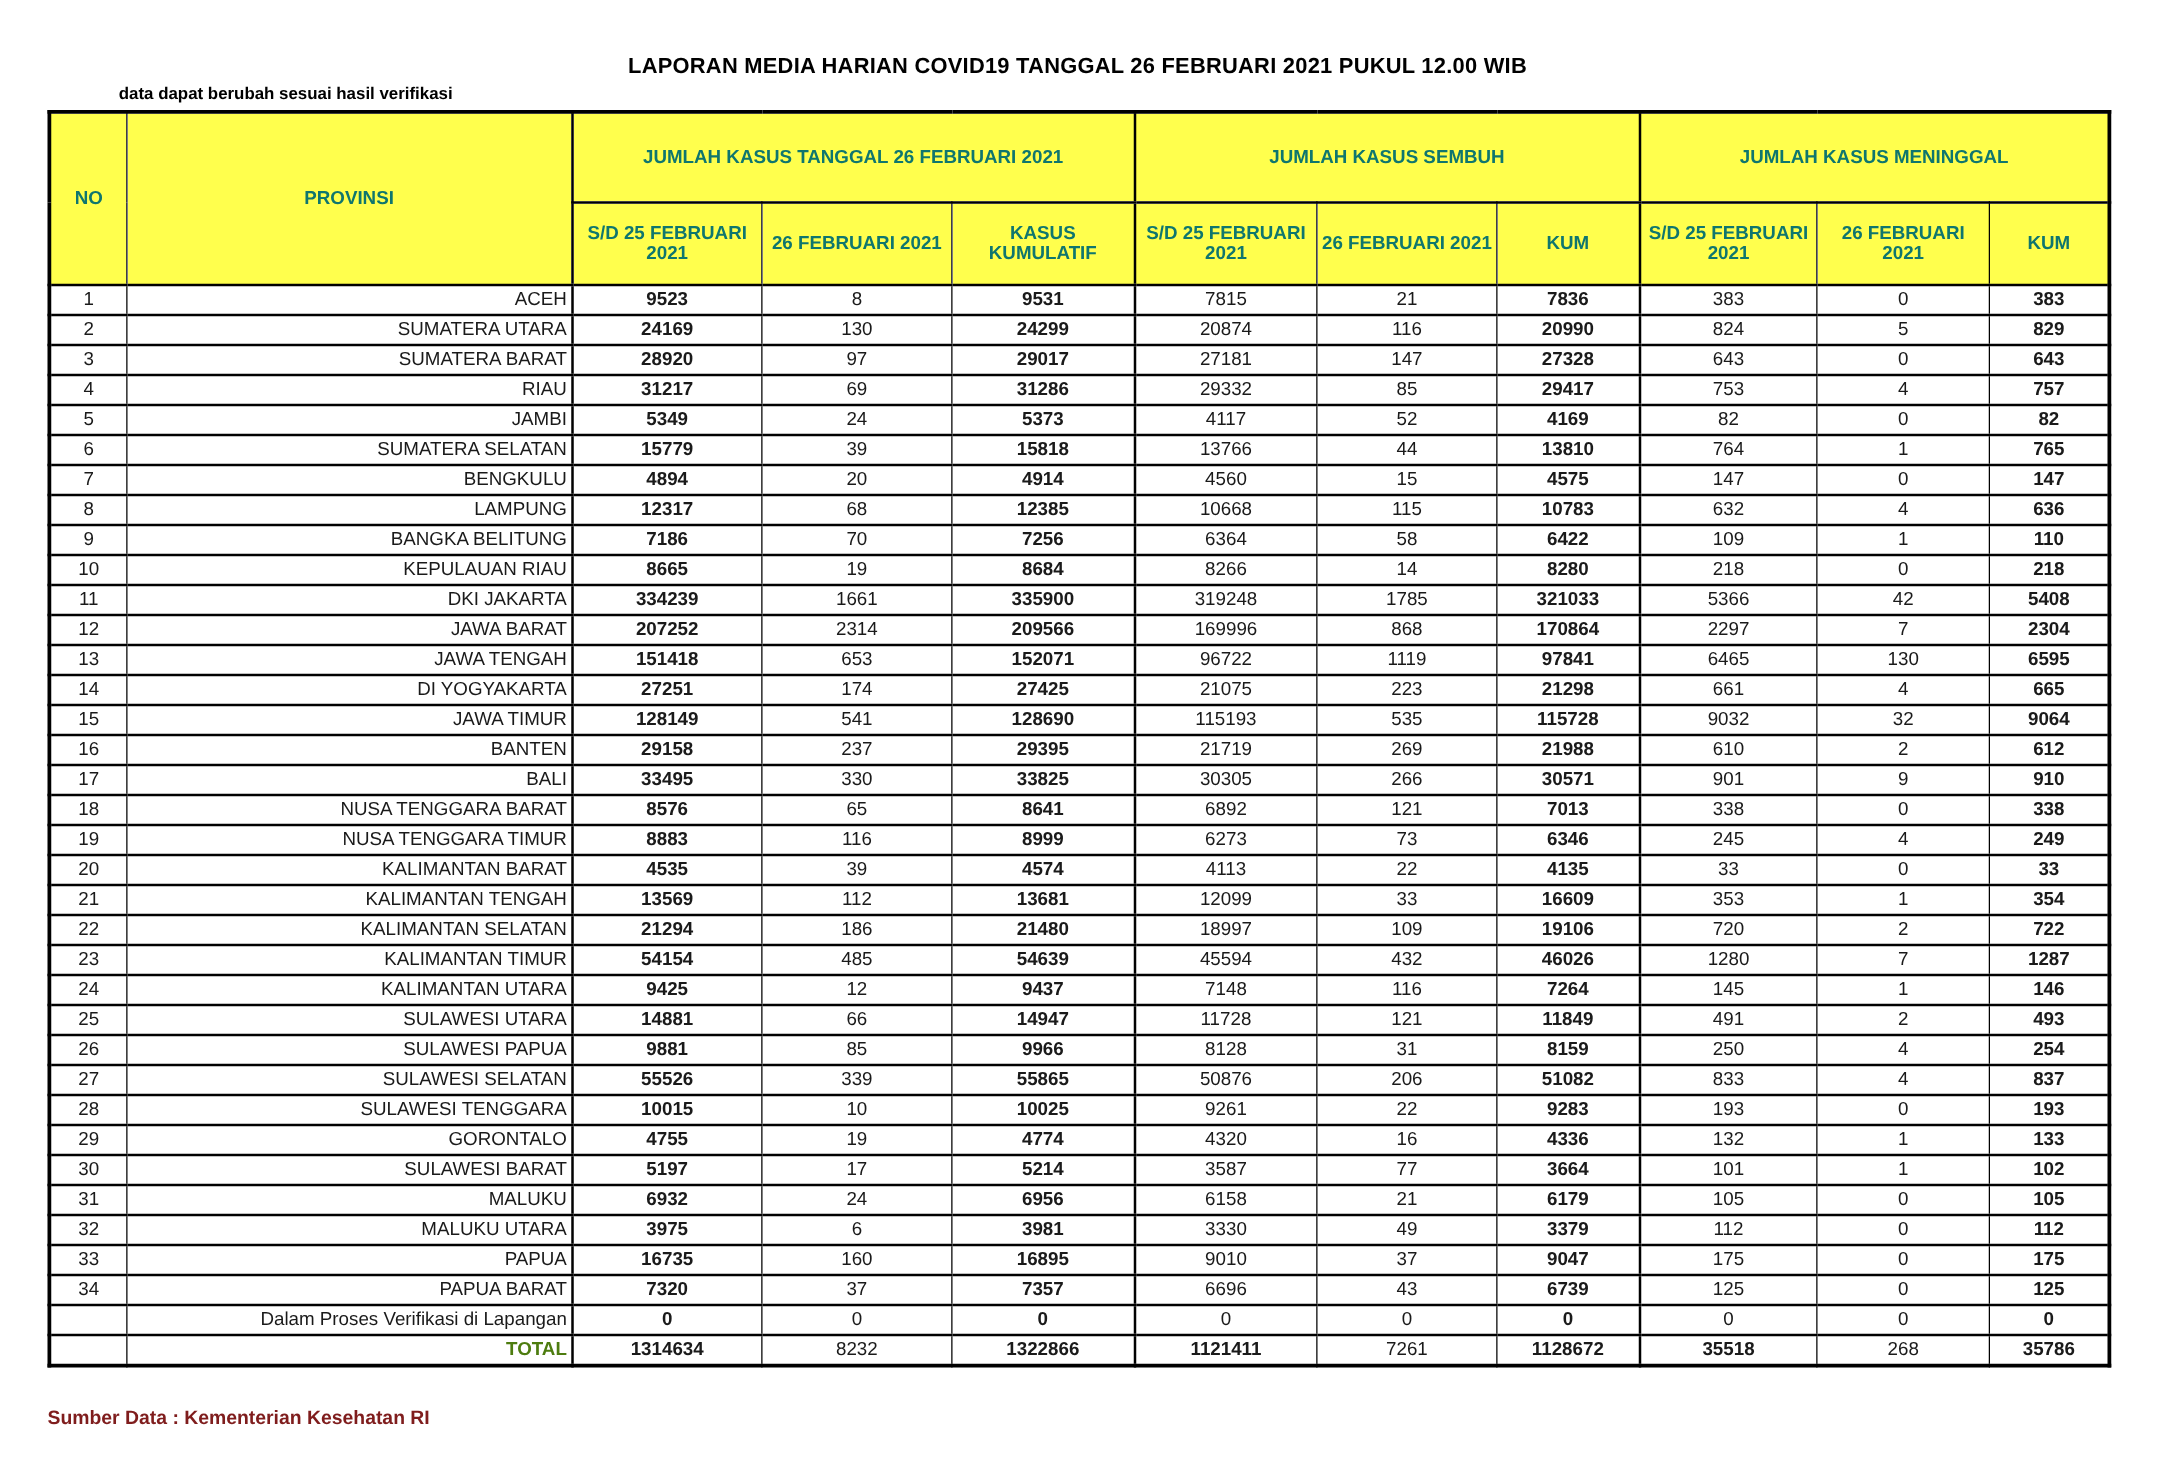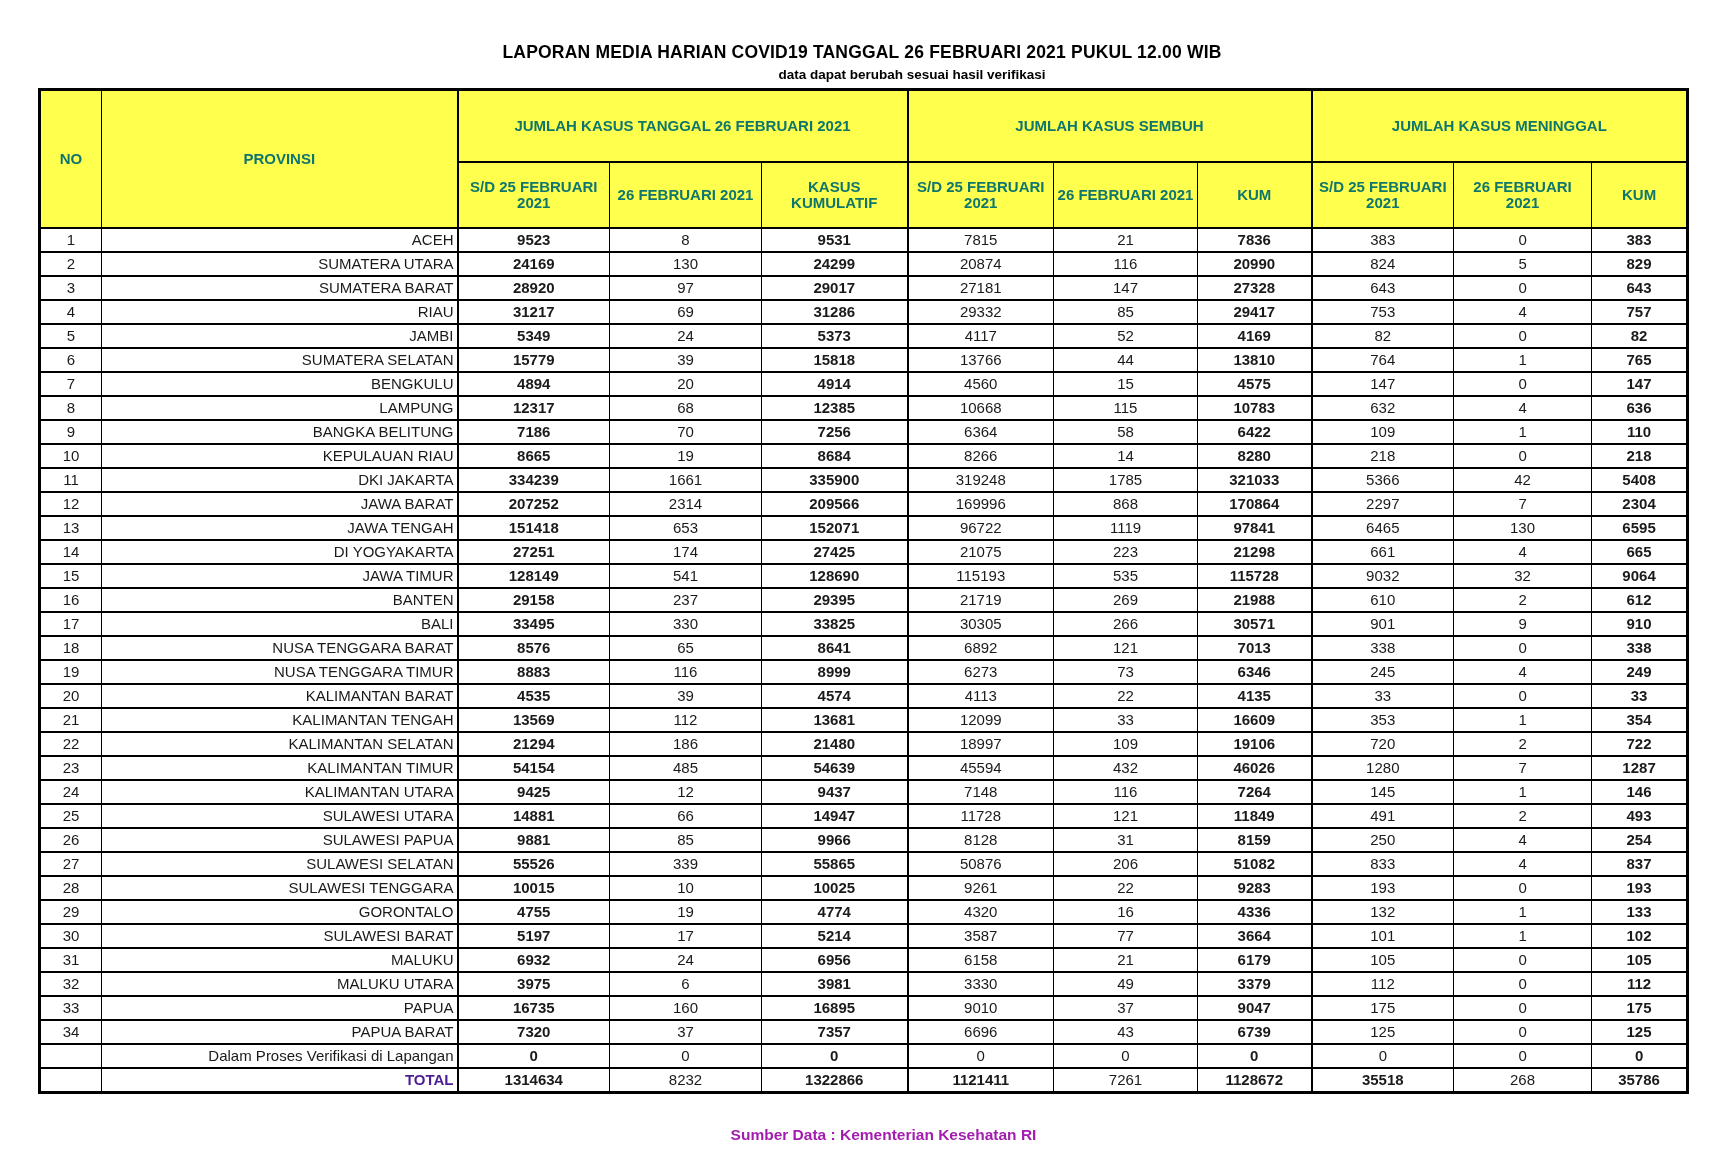--- a/index.html
+++ b/index.html
@@ -7,21 +7,21 @@
     width:1729px;height:1170px;background:#ffffff;position:relative;
     font-family:"Liberation Sans","DejaVu Sans",sans-serif;color:#1a1a1a;
     overflow:hidden;
     border-radius:32px;
   }
   .title{
     width:1648px;margin:42px 0 4px 38px;text-align:center;
     font-size:17.5px;font-weight:700;letter-spacing:.2px;color:#000;
   }
   .note{
-    margin:2px 0 6px 95px;font-size:13.5px;font-weight:700;color:#000;text-align:center;
+    margin:2px 0 6px 95px;font-size:13.5px;font-weight:700;color:#000;
   }
   table.report{
     table-layout:fixed;border-collapse:collapse;width:1648px;margin-left:38px;
     border:3px solid #000;
   }
   th,td{
     border:1px solid #000;border-top-width:2px;border-bottom-width:2px;
     padding:0 3px;overflow:hidden;white-space:nowrap;
     font-size:15px;line-height:1.1;vertical-align:middle;text-align:center;
     color:#1a1a1a;
@@ -29,23 +29,23 @@
   thead th{
     background:#FFFF4D;font-weight:700;color:#0f766e;white-space:normal;
     font-size:15px;
   }
   tr.hdr-group th{height:70px;}
   tr.hdr-sub th{height:64px;}
   .gsep{border-left-width:2px;}
   td.c-no{height:22px;}
   td.c-prov{text-align:right;padding-left:5px;}
   td.b{font-weight:700;}
-  tr.total-row td.c-prov{font-weight:700;color:#4c1d95;}
+  tr.total-row td.c-prov{font-weight:700;color:#4d7c0f;}
   .source{
-    margin:32px 0 0 38px;font-size:15.5px;font-weight:700;color:#a21caf;text-align:center;
+    margin:32px 0 0 38px;font-size:15.5px;font-weight:700;color:#7f1d1d;
   }
 </style>
 </head>
 <body>
 
 <div class="page">
 
   <div class="title">LAPORAN MEDIA HARIAN COVID19 TANGGAL 26 FEBRUARI 2021 PUKUL 12.00 WIB</div>
   <div class="note">data dapat berubah sesuai hasil verifikasi</div>
 

